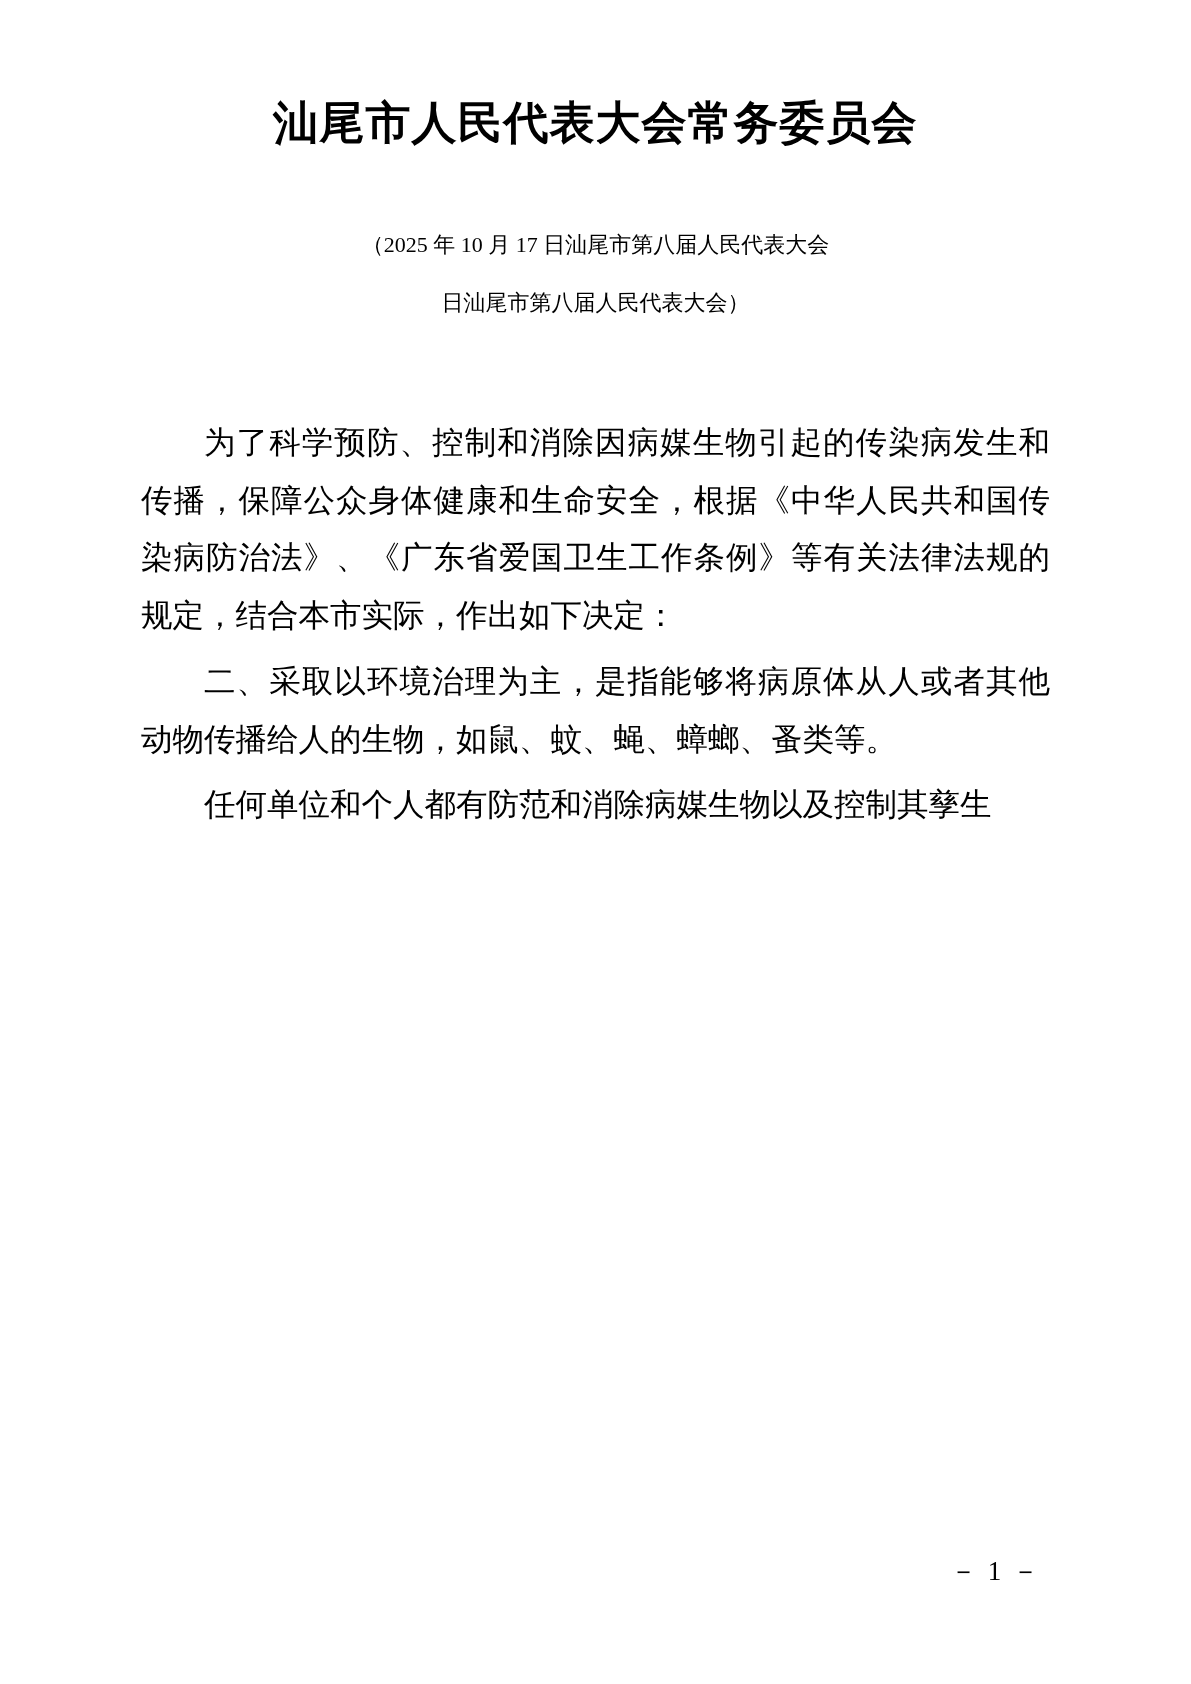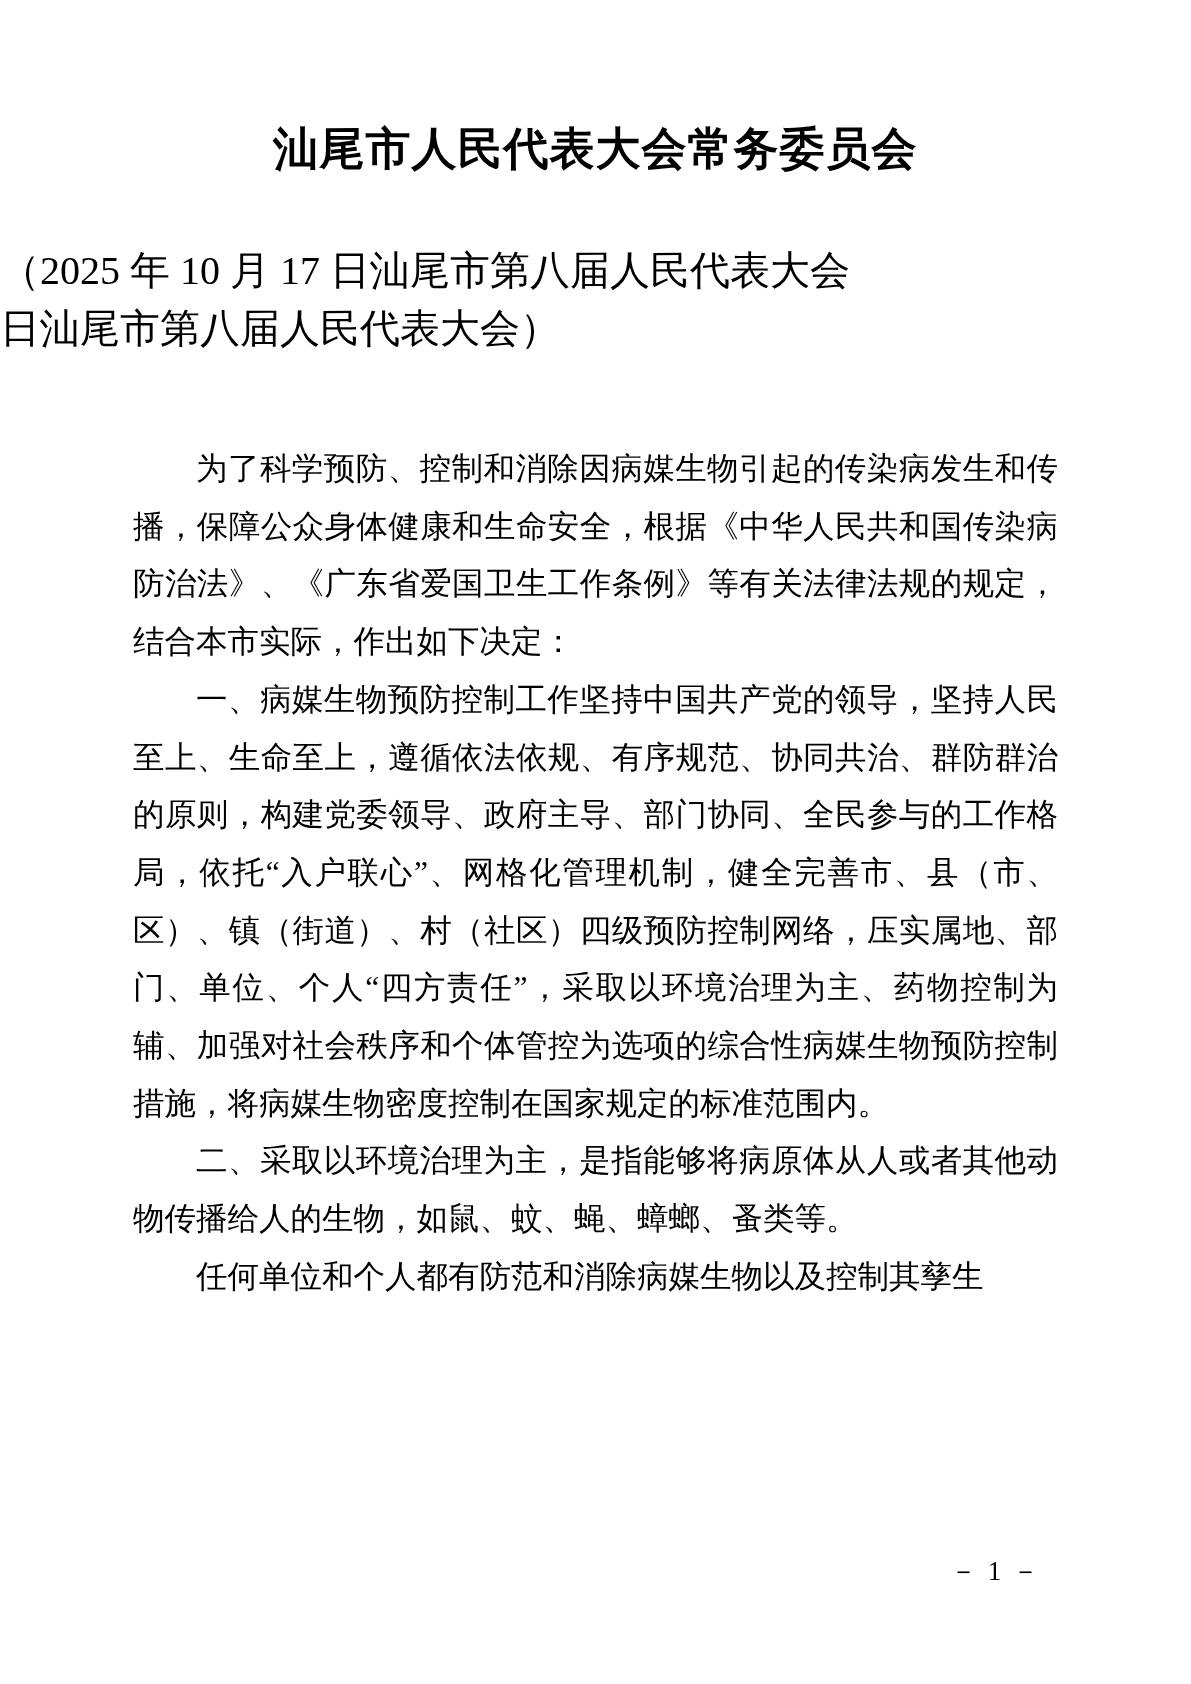--- a/index.html
+++ b/index.html
@@ -11,41 +11,41 @@
     position: relative;
     width: 1191px;
     height: 1684px;
     background: #ffffff;
     color: #000000;
     font-family: "Liberation Serif", serif;
     overflow: hidden;
     box-sizing: border-box;
   }
   .doc-title {
-    padding-top: 120px;
+    padding-top: 94px;
     text-align: center;
     font-weight: bold;
     font-size: 45px;
     line-height: 58px;
     letter-spacing: 1px;
   }
   .doc-subtitle {
     margin-top: 64px;
-    text-align: left;
-    font-size: 40px;
+    text-align: center;
+    font-size: 22px;
     line-height: 58px;
   }
   .doc-body {
     margin: 82px 133px 0 133px;
     font-size: 31.5px;
     line-height: 57.7px;
     text-align: justify;
   }
   .doc-body p {
-    margin: 0;
+    margin: 8px;
     padding: 0;
     text-indent: 2em;
   }
   .page-number {
     position: absolute;
     top: 1556px;
     right: 150px;
     font-size: 27px;
     line-height: 30px;
     letter-spacing: 2px;
@@ -60,20 +60,19 @@
     <div>汕尾市人民代表大会常务委员会</div>
   </div>
 
   <div class="doc-subtitle">
     <div>（2025 年 10 月 17 日汕尾市第八届人民代表大会</div>
     <div>日汕尾市第八届人民代表大会）</div>
   </div>
 
   <div class="doc-body">
     <p>为了科学预防、控制和消除因病媒生物引起的传染病发生和传播，保障公众身体健康和生命安全，根据《中华人民共和国传染病防治法》、《广东省爱国卫生工作条例》等有关法律法规的规定，结合本市实际，作出如下决定：</p>
-    <p>一、病媒生物预防控制工作坚持中国共产党的领导，坚持人民至上、生命至上，遵循依法依规、有序规范、协同共治、群防群治的原则，构建党委领导、政府主导、部门协同、全民参与的工作格局，依托“入户联心”、网格化管理机制，健全完善市、县（市、区）、镇（街道）、村（社区）四级预防控制网络，压实属地、部门、单位、个人“四方责任”，采取以环境治理为主、药物控制为辅、加强对社会秩序和个体管控为选项的综合性病媒生物预防控制措施，将病媒生物密度控制在国家规定的标准范围内。</p>
     <p>二、采取以环境治理为主，是指能够将病原体从人或者其他动物传播给人的生物，如鼠、蚊、蝇、蟑螂、蚤类等。</p>
     <p>任何单位和个人都有防范和消除病媒生物以及控制其孳生</p>
   </div>
 
   <div class="page-number">－ 1 －</div>
 
 </div>
 
 </body></html>

